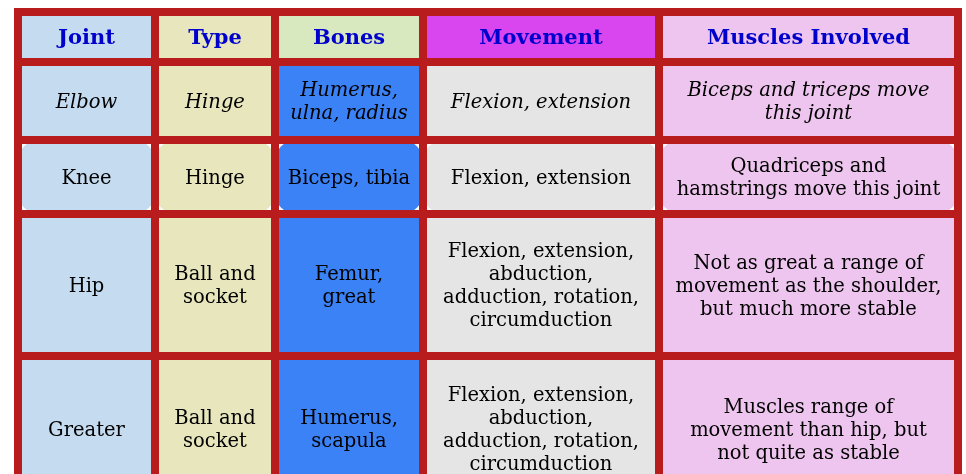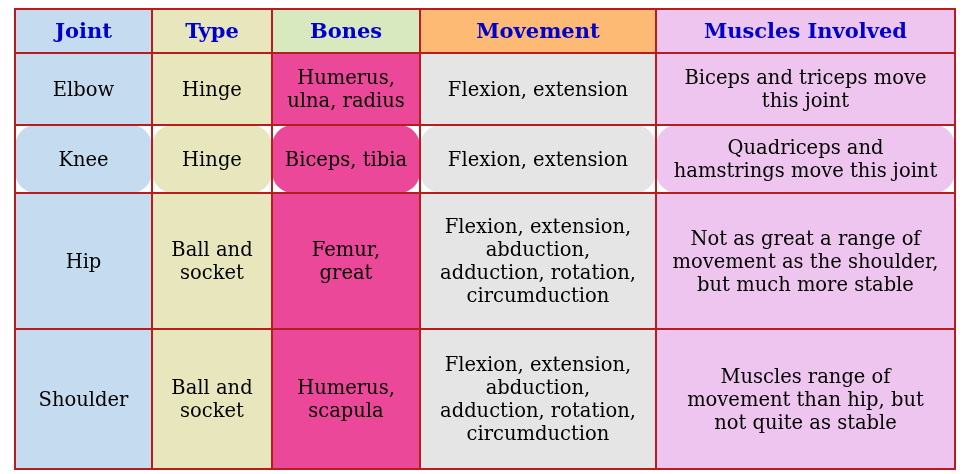--- a/index.html
+++ b/index.html
@@ -20,21 +20,21 @@
     height: 474px;
   }
   table.joints {
     border-collapse: collapse;
     width: 940px;
     height: 455px;
     table-layout: fixed;
   }
   table.joints th,
   table.joints td {
-    border: 2px solid #b91c1c;
+    border: 8px solid #b91c1c;
     text-align: center;
     vertical-align: middle;
     font-size: 19.5px;
     line-height: 1.18;
     padding: 4px 6px;
     color: #000000;
   }
   table.joints thead th {
     font-weight: bold;
     color: #0000cc;
@@ -45,33 +45,33 @@
   
   col.c-joint    { width: 137px; }
   col.c-type     { width: 120px; }
   col.c-bones    { width: 148px; }
   col.c-movement { width: 236px; }
   col.c-muscles  { width: 299px; }
 
   
   .col-joint    { background: #c5dcf0; }
   .col-type     { background: #e7e6bd; margin-left: 11px; }
-  .col-bones    { background: #ec4899; }
+  .col-bones    { background: #3b82f6; }
   .col-movement { background: #e5e5e5; }
   .col-muscles  { background: #eec5ee; }
 
   
   thead .col-joint    { background: #c5dcf0; }
   thead .col-type     { background: #e7e6bd; }
   thead .col-bones    { background: #d9e9bf; margin-top: 6px; }
-  thead .col-movement { background: #fdba74; }
+  thead .col-movement { background: #d946ef; }
   thead .col-muscles  { background: #eec5ee; }
 
   
-  tr.r-elbow td    { height: 62px; }
+  tr.r-elbow td    { height: 62px; font-style: italic; }
   tr.r-knee td     { height: 58px; border-radius: 21px; }
   tr.r-hip td      { height: 126px; }
   tr.r-shoulder td { height: 130px; }
 
   .cell-text {
     display: block;
     white-space: pre-line;
   }
 </style>
 </head>
@@ -152,21 +152,21 @@
 circumduction</span>
           </td>
         <td class="col-muscles">
             <span class="cell-text">Not as great a range of
 movement as the shoulder,
 but much more stable</span>
           </td>
       </tr>
       <tr class="r-shoulder">
         <td class="col-joint">
-            <span class="cell-text">Shoulder</span>
+            <span class="cell-text">Greater</span>
           </td>
         <td class="col-type">
             <span class="cell-text">Ball and
 socket</span>
           </td>
         <td class="col-bones">
             <span class="cell-text">Humerus,
 scapula</span>
           </td>
         <td class="col-movement">

